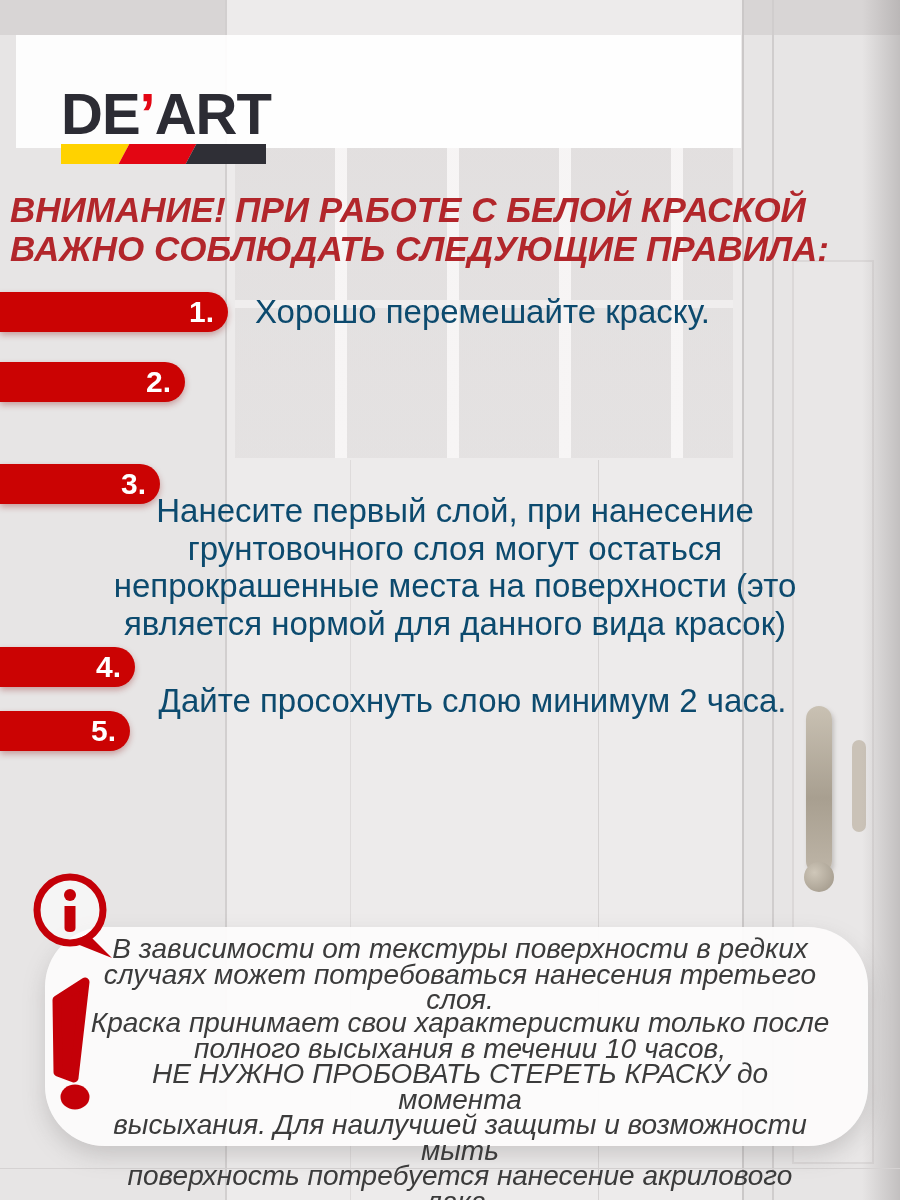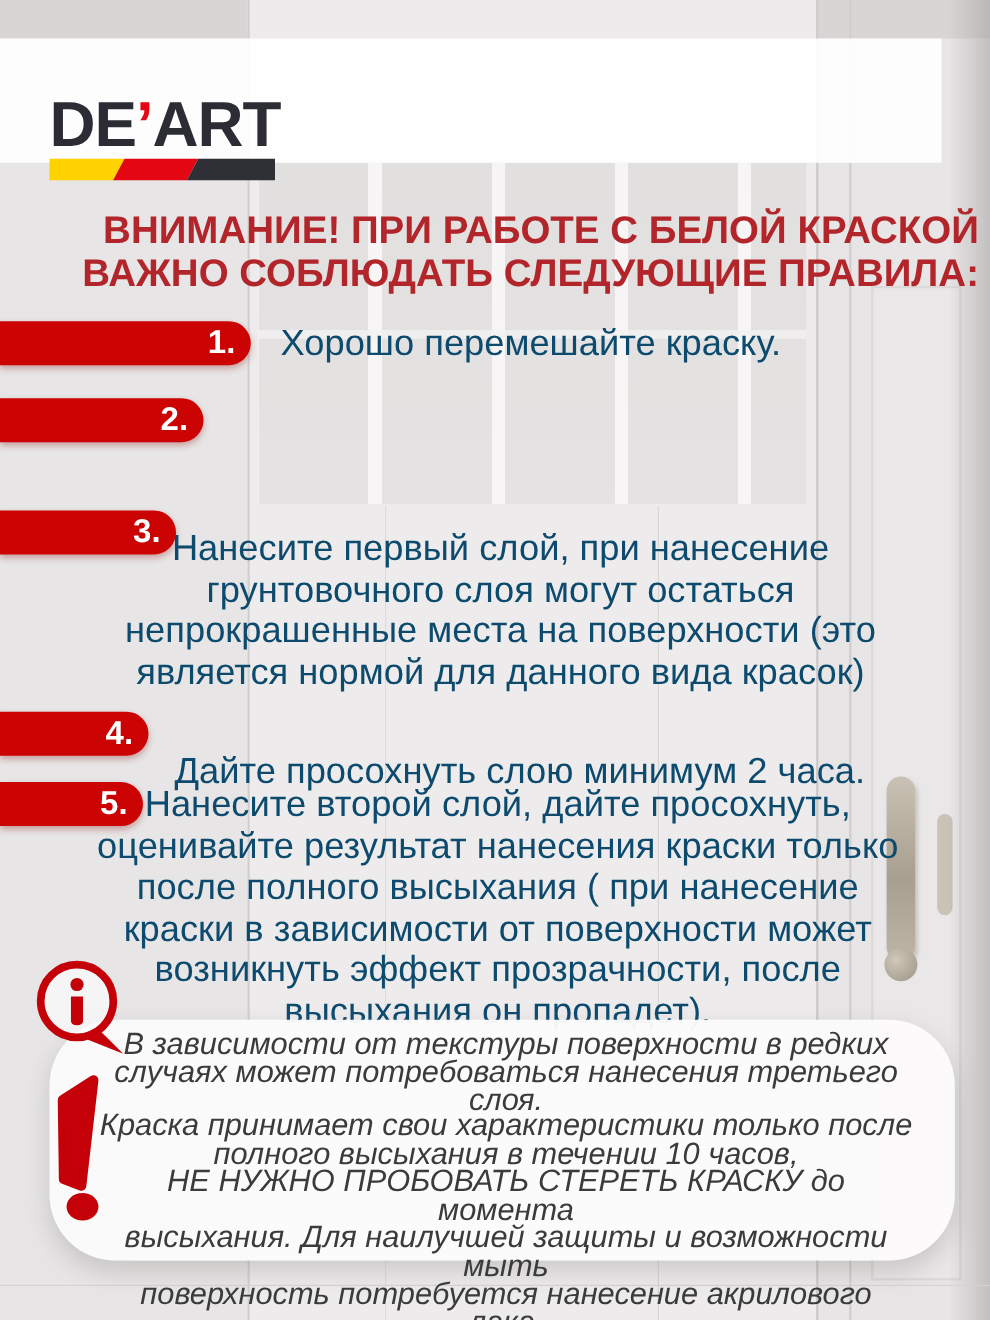--- a/index.html
+++ b/index.html
@@ -23,46 +23,46 @@
   .bg-right-shadow{right:0;top:0;width:38px;height:1200px;
     background:linear-gradient(90deg, rgba(150,146,146,0) 0%, rgba(150,146,146,.45) 100%);}
   .bg-bottom-line{left:0;top:1168px;width:900px;height:1px;background:#d5d2d2;}
   .door-handle{left:806px;top:706px;width:26px;height:168px;border-radius:13px;
     background:linear-gradient(180deg,#c9c1b3,#a89f90 55%,#beb5a7);box-shadow:2px 3px 4px rgba(120,115,110,.35);}
   .door-handle::after{content:"";position:absolute;left:-2px;bottom:-18px;width:30px;height:30px;border-radius:50%;
     background:radial-gradient(circle at 35% 35%, #cfc7b9, #9d9486);}
   .door-handle-2{left:852px;top:740px;width:14px;height:92px;border-radius:7px;background:#c2b9ab;opacity:.8;}
 
   
-  .header-band{position:absolute;left:0;top:35px;width:856px;height:113px;background:rgba(255,255,255,.92);}
+  .header-band{position:absolute;left:16px;top:35px;width:725px;height:113px;background:rgba(255,255,255,.92);}
   .logo{position:absolute;left:45px;top:50px;width:210px;}
   .logo-text{font-weight:bold;font-size:58px;letter-spacing:-1px;color:#2c2c34;line-height:58px;}
   .logo-text .apos{color:#e30613;}
   .logo-stripe{position:relative;margin-top:1px;width:205px;height:20px;overflow:hidden;}
   .logo-stripe i{position:absolute;top:0;bottom:0;transform:skewX(-28deg);}
   .stripe-yellow{left:-15px;width:78px;background:#ffd200;}
   .stripe-red{left:63px;width:67px;background:#e30613;}
   .stripe-dark{left:130px;width:95px;background:#2f2f36;}
   .page-title{position:absolute;left:330px;right:45px;top:60px;text-align:center;
     font-weight:bold;font-size:63px;color:#28282a;letter-spacing:1px;}
 
   
-  .warning{position:absolute;left:10px;right:10px;top:190px;text-align:right;
-    font-weight:bold;font-size:35px;line-height:39px;color:#b2262b;white-space:pre-line;}
+  .warning{position:absolute;left:10px;right:10px;top:190px;text-align:left;
+    font-weight:bold;font-size:35px;line-height:39px;color:#b2262b;white-space:pre-line;font-style:italic;}
 
   
   .ribbon{position:absolute;left:0;height:40px;background:#cb0303;border-radius:0 20px 20px 0;
     box-shadow:0 3px 6px rgba(140,20,20,.35);}
   .ribbon .num{position:absolute;right:14px;top:0;line-height:40px;color:#ffffff;
     font-weight:bold;font-size:30px;}
   .step-text{position:absolute;text-align:center;color:#0c4a6e;font-size:33px;line-height:37.5px;
     white-space:pre-line;}
   .r1{top:292px;width:228px;} .t1{top:293px;left:75px;right:10px;}
   .r2{top:362px;width:185px;} .t2{top:363px;left:40px;right:10px;}
-  .r3{top:464px;width:160px;} .t3{top:479px;left:20px;right:10px;}
+  .r3{top:464px;width:160px;} .t3{top:492px;left:20px;right:10px;}
   .r4{top:647px;width:135px;} .t4{top:648px;left:55px;right:10px;margin-top:34px;}
   .r5{top:711px;width:130px;} .t5{top:712px;left:15px;right:10px;}
 
   
   .note-panel{position:absolute;left:45px;top:927px;width:823px;height:219px;border-radius:60px;
     background:rgba(252,251,251,.96);box-shadow:0 10px 22px rgba(120,115,115,.28);}
   .note-text{position:absolute;left:90px;right:70px;text-align:center;color:#3b3b3b;
     font-size:28px;line-height:25.5px;white-space:pre-line;font-style:italic;}
   .note-1{top:936px;}
   .note-2{top:1010px;}
@@ -120,26 +120,20 @@
 является нормой для данного вида красок)</div>
 
   <div class="ribbon r4">
       <span class="num">4.</span>
     </div>
   <div class="step-text t4">Дайте просохнуть слою минимум 2 часа.</div>
 
   <div class="ribbon r5">
       <span class="num">5.</span>
     </div>
-  <div class="step-text t5">Нанесите второй слой, дайте просохнуть,
-оценивайте результат нанесения краски только
-после полного высыхания ( при нанесение
-краски в зависимости от поверхности может
-возникнуть эффект прозрачности, после
-высыхания он пропадет).</div>
 
   <div class="note-panel"></div>
 
   <div class="info-bubble">
     <svg width="104" height="96" viewBox="0 0 104 96">
       <circle cx="46" cy="42" r="33" fill="rgba(255,255,255,0.6)" stroke="#c40008" stroke-width="7"></circle>
       <path d="M64 66 L88 90 L48 74 Z" fill="#c40008"></path>
       <circle cx="46" cy="27" r="6" fill="#c40008"></circle>
       <path d="M40.5 38 h11 v22 q0 4 -5.5 4 q-5.5 0 -5.5 -4 Z" fill="#c40008"></path>
     </svg>

